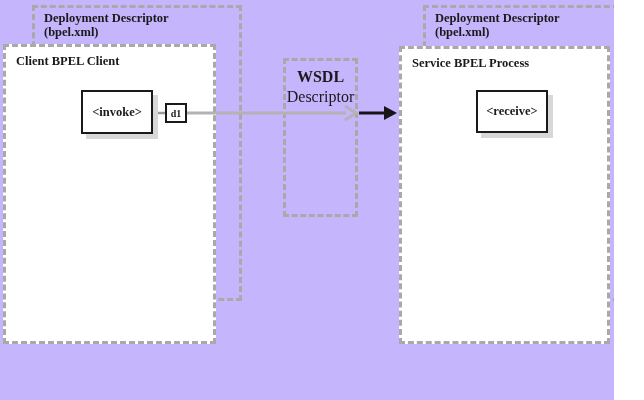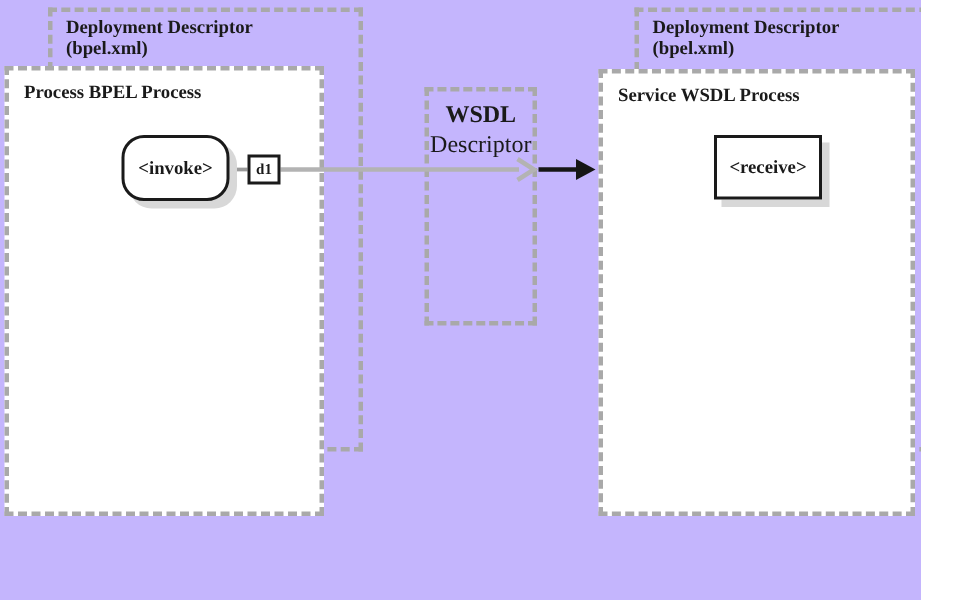--- a/index.html
+++ b/index.html
@@ -62,21 +62,21 @@
     border: 2px solid #1a1a1a;
     box-shadow: 5px 5px 0 #d8d8d8;
     display: flex;
     align-items: center;
     justify-content: center;
     font-weight: bold;
     font-size: 12.5px;
     z-index: 5;
     white-space: nowrap;
   }
-  .node-invoke  { left: 81px;  top: 90px;  width: 72px; height: 44px; border-radius: 15px; }
+  .node-invoke  { left: 81px;  top: 90px;  width: 72px; height: 44px; }
   .node-receive { left: 476px; top: 90px;  width: 72px; height: 43px; justify-content: center; }
   .node-d1 {
     left: 165px; top: 103px; width: 22px; height: 20px;
     box-shadow: none;
     font-size: 10px;
   }
 
   .arrows {
     position: absolute;
     left: 0; top: 0;
@@ -97,25 +97,25 @@
   </div>
 
   <div class="dashed outer-right">
     <div class="outer-title">
       <div>Deployment Descriptor</div>
       <div>(bpel.xml)</div>
     </div>
   </div>
 
   <div class="dashed inner-left">
-    <div class="inner-title">Process BPEL Process</div>
+    <div class="inner-title">Client BPEL Client</div>
   </div>
 
   <div class="dashed inner-right">
-    <div class="inner-title">Service WSDL Process</div>
+    <div class="inner-title">Service BPEL Process</div>
   </div>
 
   <div class="dashed wsdl-box">
     <div class="wsdl-title">
       <div class="line1">WSDL</div>
       <div class="line2">Descriptor</div>
     </div>
   </div>
 
   <svg class="arrows" width="644" height="400" viewBox="0 0 644 400">

